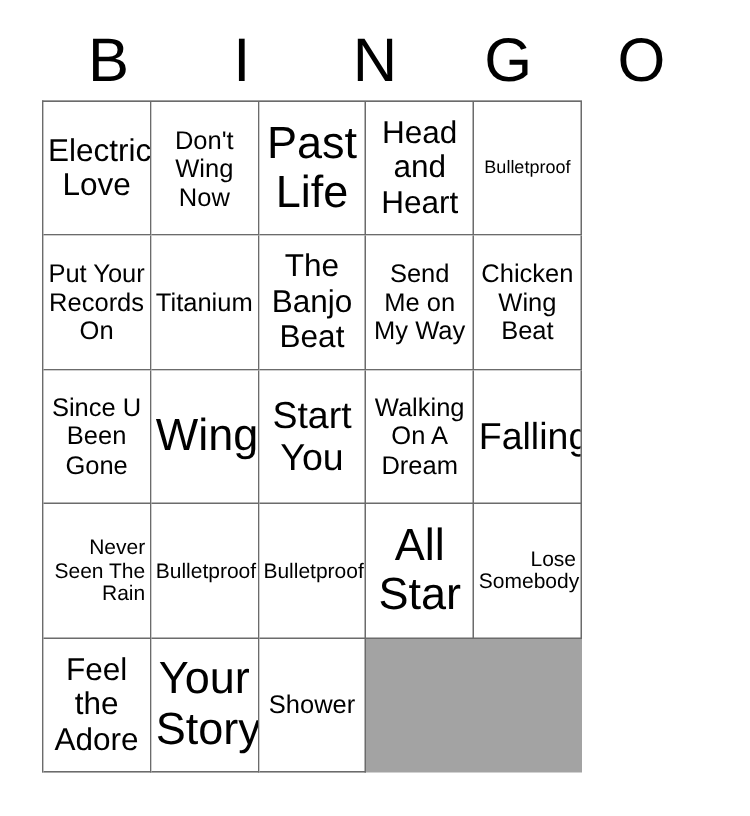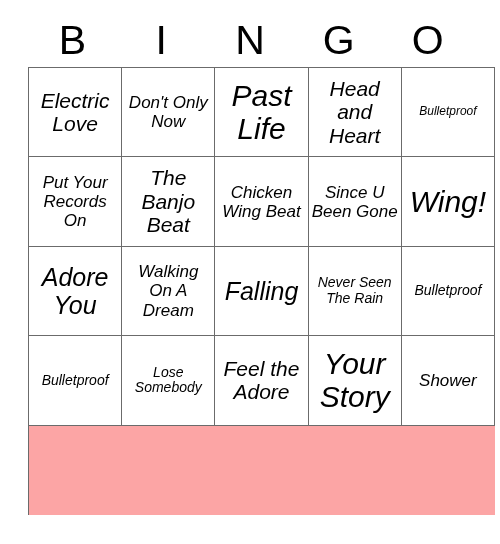--- a/index.html
+++ b/index.html
@@ -42,30 +42,29 @@
     font-weight: 400;
     color: #000000;
     letter-spacing: 0px;
   }
 
   
   #grid {
     position: absolute;
     left: 28px;
     top: 67px;
-    width: 467px;
+    width: 360px;
     height: 448px;
     display: grid;
     grid-template-columns: repeat(5, 1fr);
     grid-template-rows: repeat(5, 1fr);
     border-top: 1px solid #6b6b6b;
     border-left: 1px solid #6b6b6b;
     box-sizing: border-box;
-    background: #fca5a5;
-    font-style: italic;
+    background: #a3a3a3;
   }
   .cell {
     border-right: 1px solid #6b6b6b;
     border-bottom: 1px solid #6b6b6b;
     box-sizing: border-box;
     display: flex;
     align-items: center;
     justify-content: center;
     text-align: center;
     padding: 2px 3px;
@@ -77,21 +76,21 @@
     width: 100%;
     line-height: 1.12;
     color: #000000;
   }
 
   
   .sz-xl  { font-size: 30px; }
   .sz-lg  { font-size: 25px; }
   .sz-md  { font-size: 21px; }
   .sz-sm  { font-size: 17px; }
-  .sz-xs  { font-size: 14px; }
+  .sz-xs  { font-size: 14px; text-align: right; }
   .sz-xxs { font-size: 12px; }
 </style>
 </head>
 <body>
 
 <div id="bingo-card">
 
   <div id="header-row">
     <div class="header-letter">B</div>
     <div class="header-letter">I</div>
@@ -99,66 +98,75 @@
     <div class="header-letter">G</div>
     <div class="header-letter">O</div>
   </div>
 
   <div id="grid">
 
     <div class="cell">
         <span class="cell-text sz-md">Electric Love</span>
       </div>
     <div class="cell">
-        <span class="cell-text sz-sm">Don't Only Now</span>
+        <span class="cell-text sz-sm">Don't Wing Now</span>
       </div>
     <div class="cell">
         <span class="cell-text sz-xl">Past Life</span>
       </div>
     <div class="cell">
         <span class="cell-text sz-md">Head and Heart</span>
       </div>
     <div class="cell">
         <span class="cell-text sz-xxs">Bulletproof</span>
       </div>
 
     <div class="cell">
         <span class="cell-text sz-sm">Put Your Records On</span>
       </div>
     <div class="cell">
+        <span class="cell-text sz-sm">Titanium</span>
+      </div>
+    <div class="cell">
         <span class="cell-text sz-md">The Banjo Beat</span>
+      </div>
+    <div class="cell">
+        <span class="cell-text sz-sm">Send Me on My Way</span>
       </div>
 
     <div class="cell">
         <span class="cell-text sz-sm">Chicken Wing Beat</span>
       </div>
     <div class="cell">
         <span class="cell-text sz-sm">Since U Been Gone</span>
       </div>
     <div class="cell">
         <span class="cell-text sz-xl">Wing!</span>
       </div>
     <div class="cell">
-        <span class="cell-text sz-lg">Adore You</span>
+        <span class="cell-text sz-lg">Start You</span>
       </div>
     <div class="cell">
         <span class="cell-text sz-sm">Walking On A Dream</span>
       </div>
 
     <div class="cell">
         <span class="cell-text sz-lg">Falling</span>
       </div>
     <div class="cell">
         <span class="cell-text sz-xs">Never Seen The Rain</span>
       </div>
     <div class="cell">
         <span class="cell-text sz-xs">Bulletproof</span>
       </div>
     <div class="cell">
         <span class="cell-text sz-xs">Bulletproof</span>
+      </div>
+    <div class="cell">
+        <span class="cell-text sz-xl">All Star</span>
       </div>
 
     <div class="cell">
         <span class="cell-text sz-xs">Lose Somebody</span>
       </div>
     <div class="cell">
         <span class="cell-text sz-md">Feel the Adore</span>
       </div>
     <div class="cell">
         <span class="cell-text sz-xl">Your Story</span>

